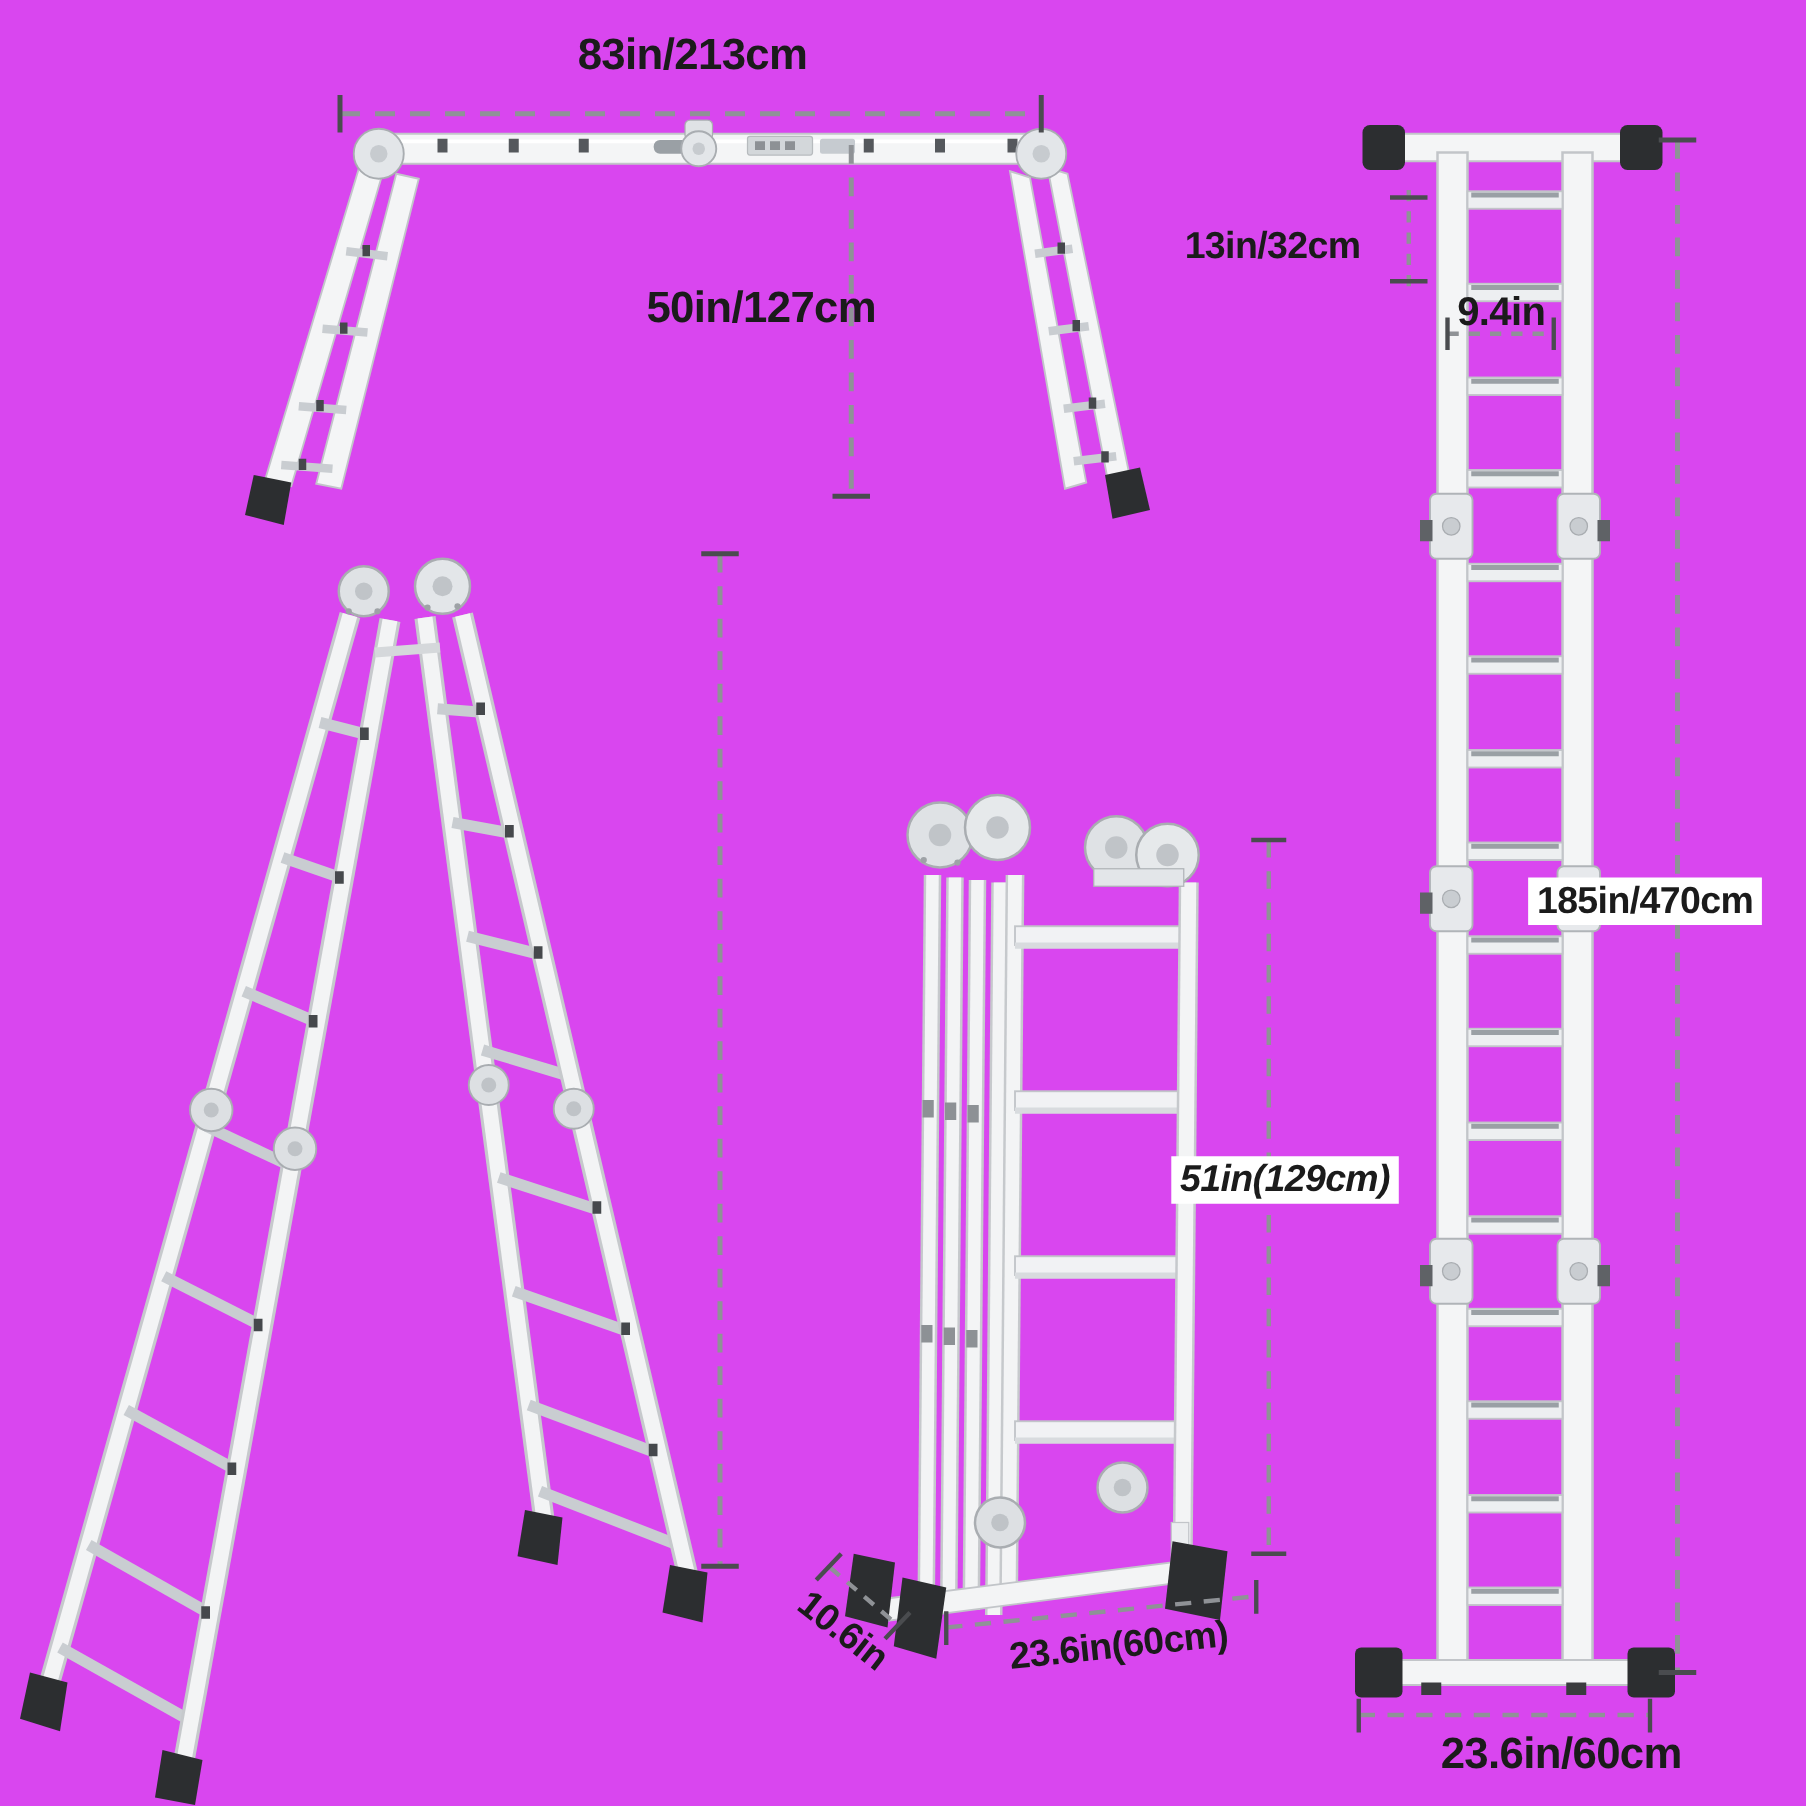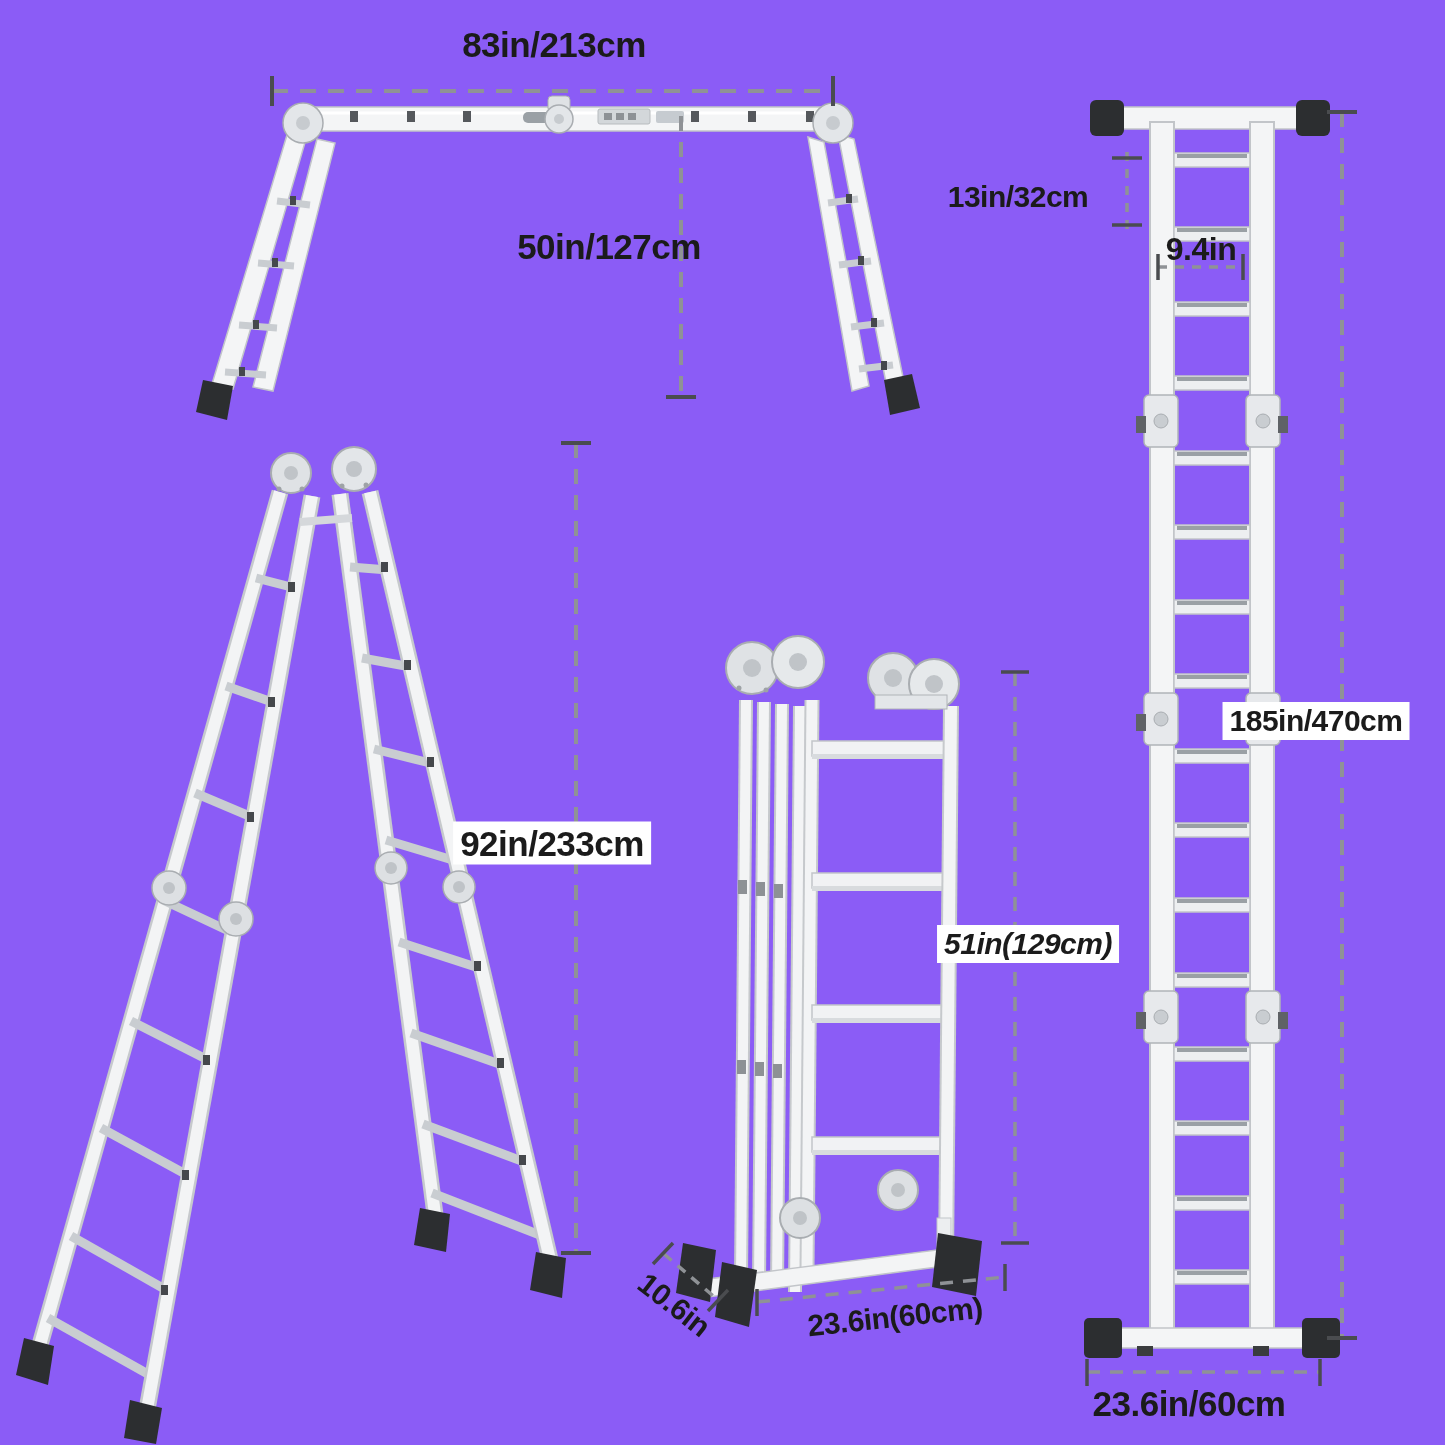--- a/index.html
+++ b/index.html
@@ -1,17 +1,17 @@
 <!DOCTYPE html>
 <html><head>
 <meta charset="utf-8">
 <style>
   html,body{margin:0;padding:0;background:#ffffff;}
   .stage{
-    position:relative;width:1445px;height:1445px;background:#8b5cf6;
+    position:relative;width:1445px;height:1445px;background:#d946ef;
     font-family:"Liberation Sans", sans-serif;overflow:hidden;
   }
   .stage svg{position:absolute;left:0;top:0;}
   .dim{
     position:absolute;transform:translate(-50%,-50%);
     font-weight:bold;color:#1b1b1b;white-space:nowrap;letter-spacing:-0.5px;
     line-height:1;
   }
   .dim.large{font-size:35px;}
   .dim.med{font-size:30px;}
@@ -302,22 +302,21 @@
     <line x1="1005" y1="1264" x2="1005" y2="1291" stroke="#4a4c4f" stroke-width="3.5"></line>
 
     <line x1="1087" y1="1372" x2="1320" y2="1372" stroke="#8f9296" stroke-width="3.5" stroke-dasharray="13 10"></line>
     <line x1="1087" y1="1359" x2="1087" y2="1386" stroke="#4a4c4f" stroke-width="3.5"></line>
     <line x1="1320" y1="1359" x2="1320" y2="1386" stroke="#4a4c4f" stroke-width="3.5"></line>
   </g>
 </svg>
 
 <div class="dim large" style="left:554px;top:44px;">83in/213cm</div>
 <div class="dim large" style="left:585px;top:246px;margin-left:24px;">50in/127cm</div>
-<div class="dim large onLine" style="left:552px;top:843px;">92in/233cm</div>
 <div class="dim med onLine" style="left:1028px;top:944px;font-style:italic;">51in(129cm)</div>
 <div class="dim med" style="left:1018px;top:197px;">13in/32cm</div>
 <div class="dim small" style="left:1201px;top:249px;">9.4in</div>
 <div class="dim med onLine" style="left:1316px;top:721px;">185in/470cm</div>
 <div class="dim med rot38" style="left:674px;top:1305px;">10.6in</div>
 <div class="dim med rotNeg6" style="left:895px;top:1317px;">23.6in(60cm)</div>
-<div class="dim large" style="left:1189px;top:1403px;">23.6in/60cm</div>
+<div class="dim large" style="left:1249px;top:1403px;">23.6in/60cm</div>
 
 </div>
 
 </body></html>

